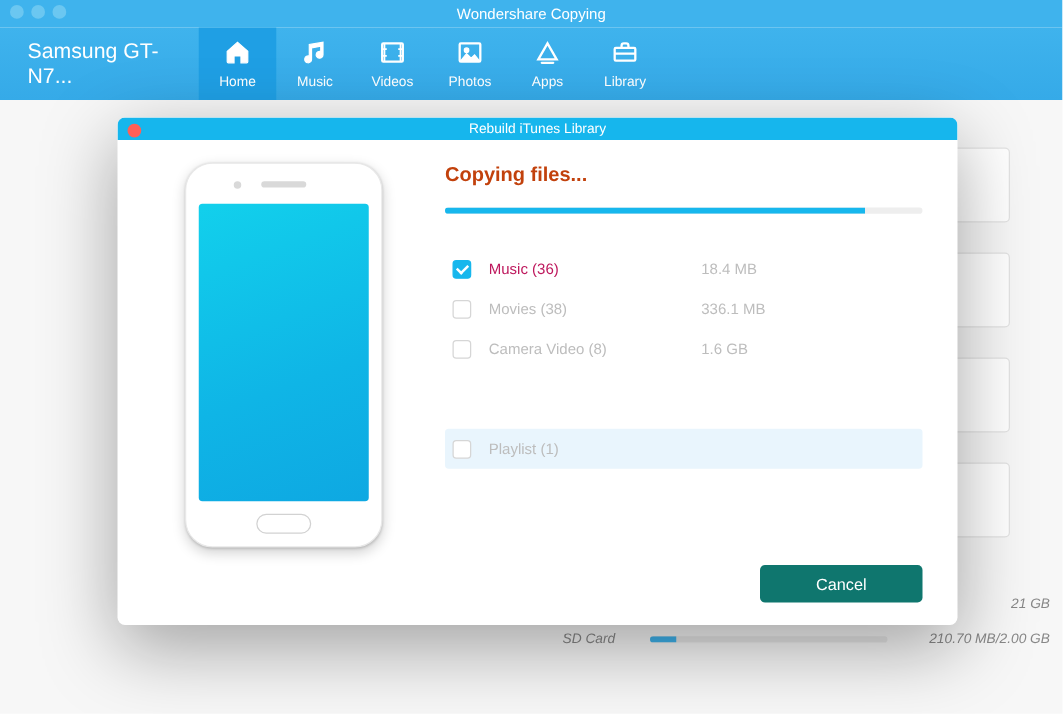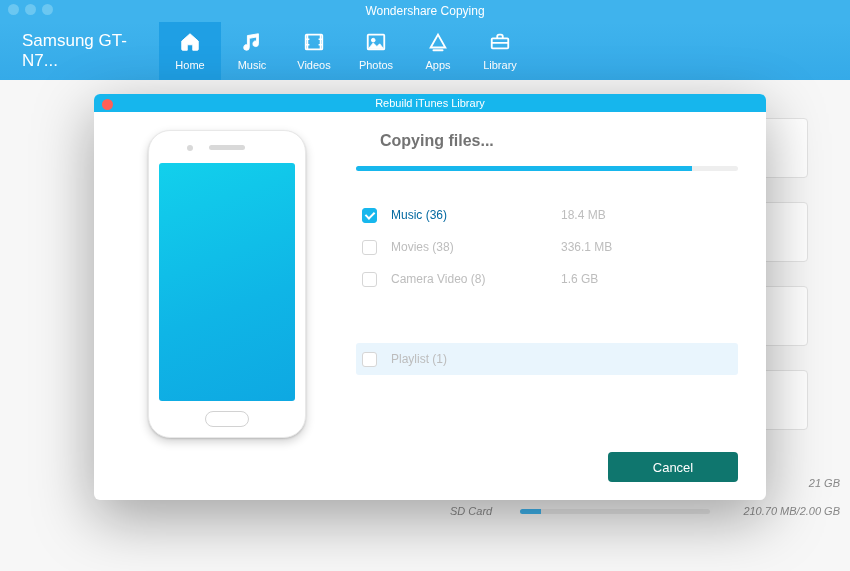--- a/index.html
+++ b/index.html
@@ -64,38 +64,38 @@
   .sensor { position: absolute; top: 14px; left: 38px; width: 6px; height: 6px; background: #d9d9d9; border-radius: 50%; }
   .screen {
     position: absolute; top: 32px; left: 10px; right: 10px; bottom: 36px;
     background: linear-gradient(160deg,#12d0ec 0%, #0fb5e6 60%, #0ea8e2 100%);
     border-radius: 3px;
   }
   .home-btn { position: absolute; bottom: 10px; left: 50%; transform: translateX(-50%); width: 44px; height: 16px; border: 1.5px solid #d2d2d2; border-radius: 9px; background: #fff; }
 
   
   .panel { flex: 1; display: flex; flex-direction: column; }
-  .panel-title { font-size: 16px; font-weight: 700; color: #737373; margin-top: 2px; margin-left: 24px; }
+  .panel-title { font-size: 16px; font-weight: 700; color: #c2410c; margin-top: 2px; }
   .progress { margin-top: 16px; height: 5px; background: #eee; border-radius: 3px; position: relative; overflow: hidden; }
   .progress .fill { position: absolute; left: 0; top: 0; bottom: 0; background: #17b7ed; }
 
   .file-list { margin-top: 28px; }
   .file-row {
     height: 32px; display: flex; align-items: center; font-size: 12px; color: #bdbdbd;
     padding: 0 6px; border-radius: 3px;
   }
   .file-row.highlight { background: #e9f5fd; margin-top: 48px; }
   .chk {
     width: 15px; height: 15px; border: 1.5px solid #d6d6d6; border-radius: 3px; margin-right: 14px;
     display: inline-flex; align-items: center; justify-content: center; background: #fff;
   }
   .chk.on { background: #17b7ed; border-color: #17b7ed; }
   .chk.on::after { content: ""; width: 4px; height: 7px; border: solid #fff; border-width: 0 2px 2px 0; transform: rotate(45deg); margin-top: -2px; }
   .f-label { width: 170px; }
-  .file-row.selected .f-label { color: #0369a1; }
+  .file-row.selected .f-label { color: #be185d; }
   .f-size { color: #bdbdbd; }
 
   .modal-footer { display: flex; justify-content: flex-end; padding: 0 28px 18px 0; }
   .btn {
     min-width: 130px; height: 30px; background: #0f766e; color: #fff; border: none;
     border-radius: 4px; font-size: 13px; cursor: pointer;
   }
 </style>
 </head>
 <body>

